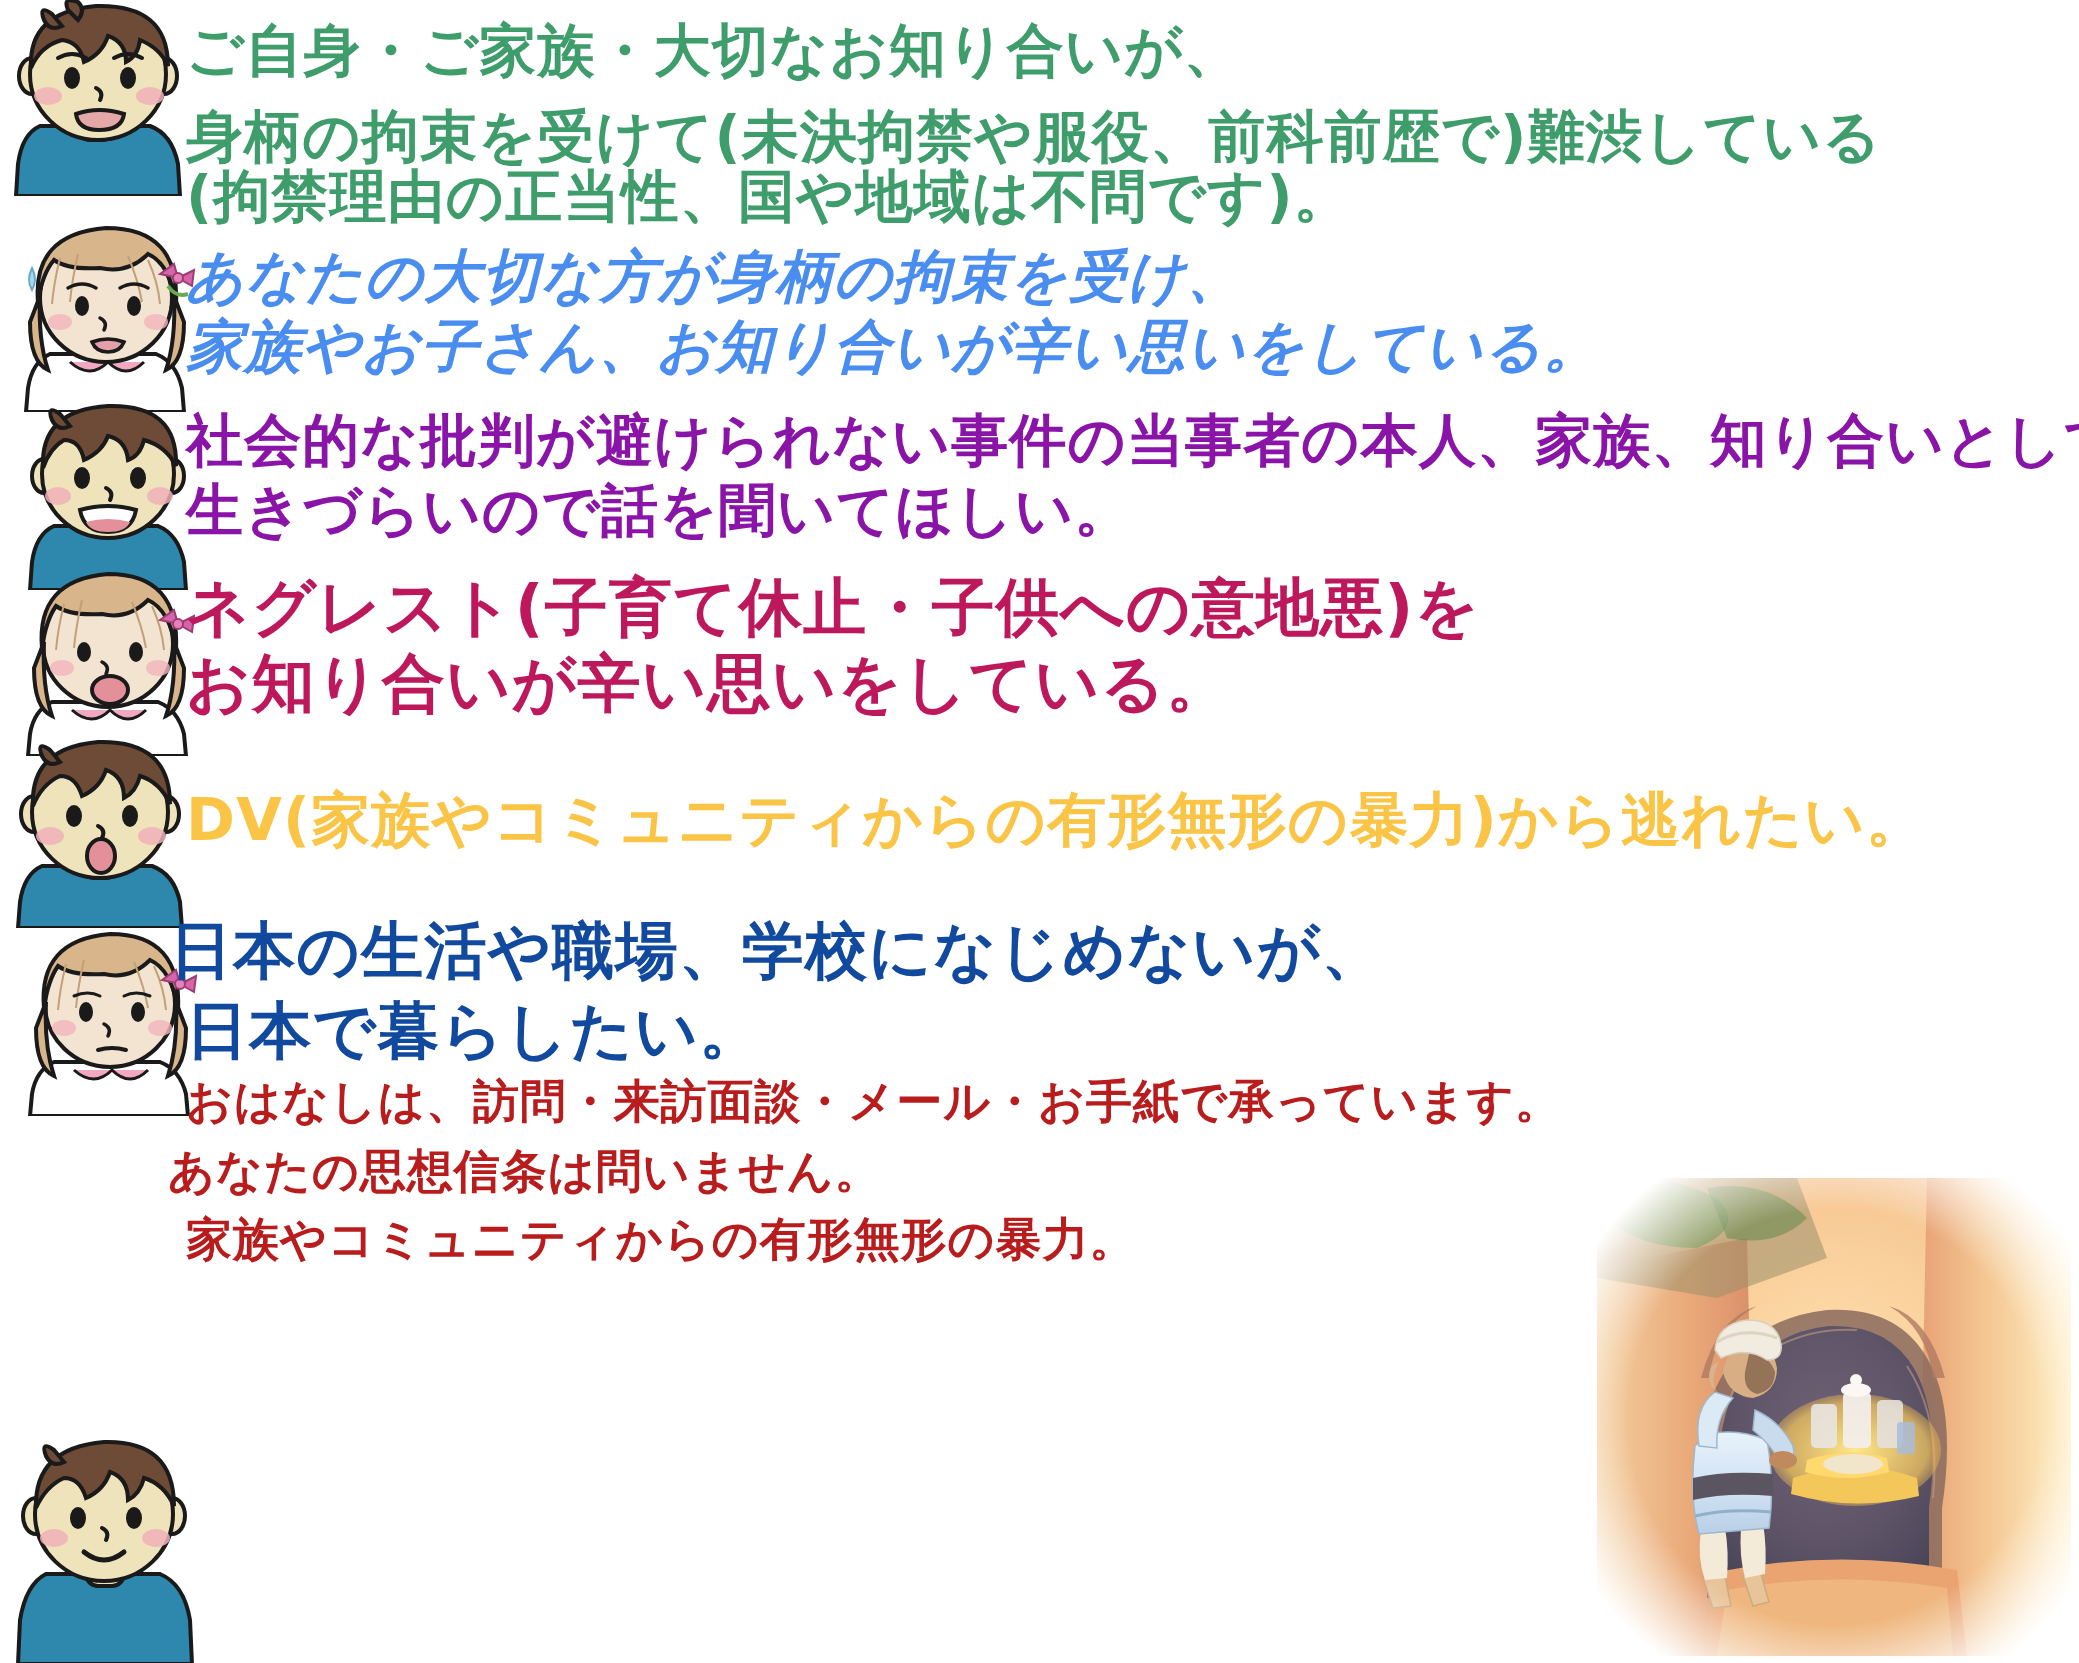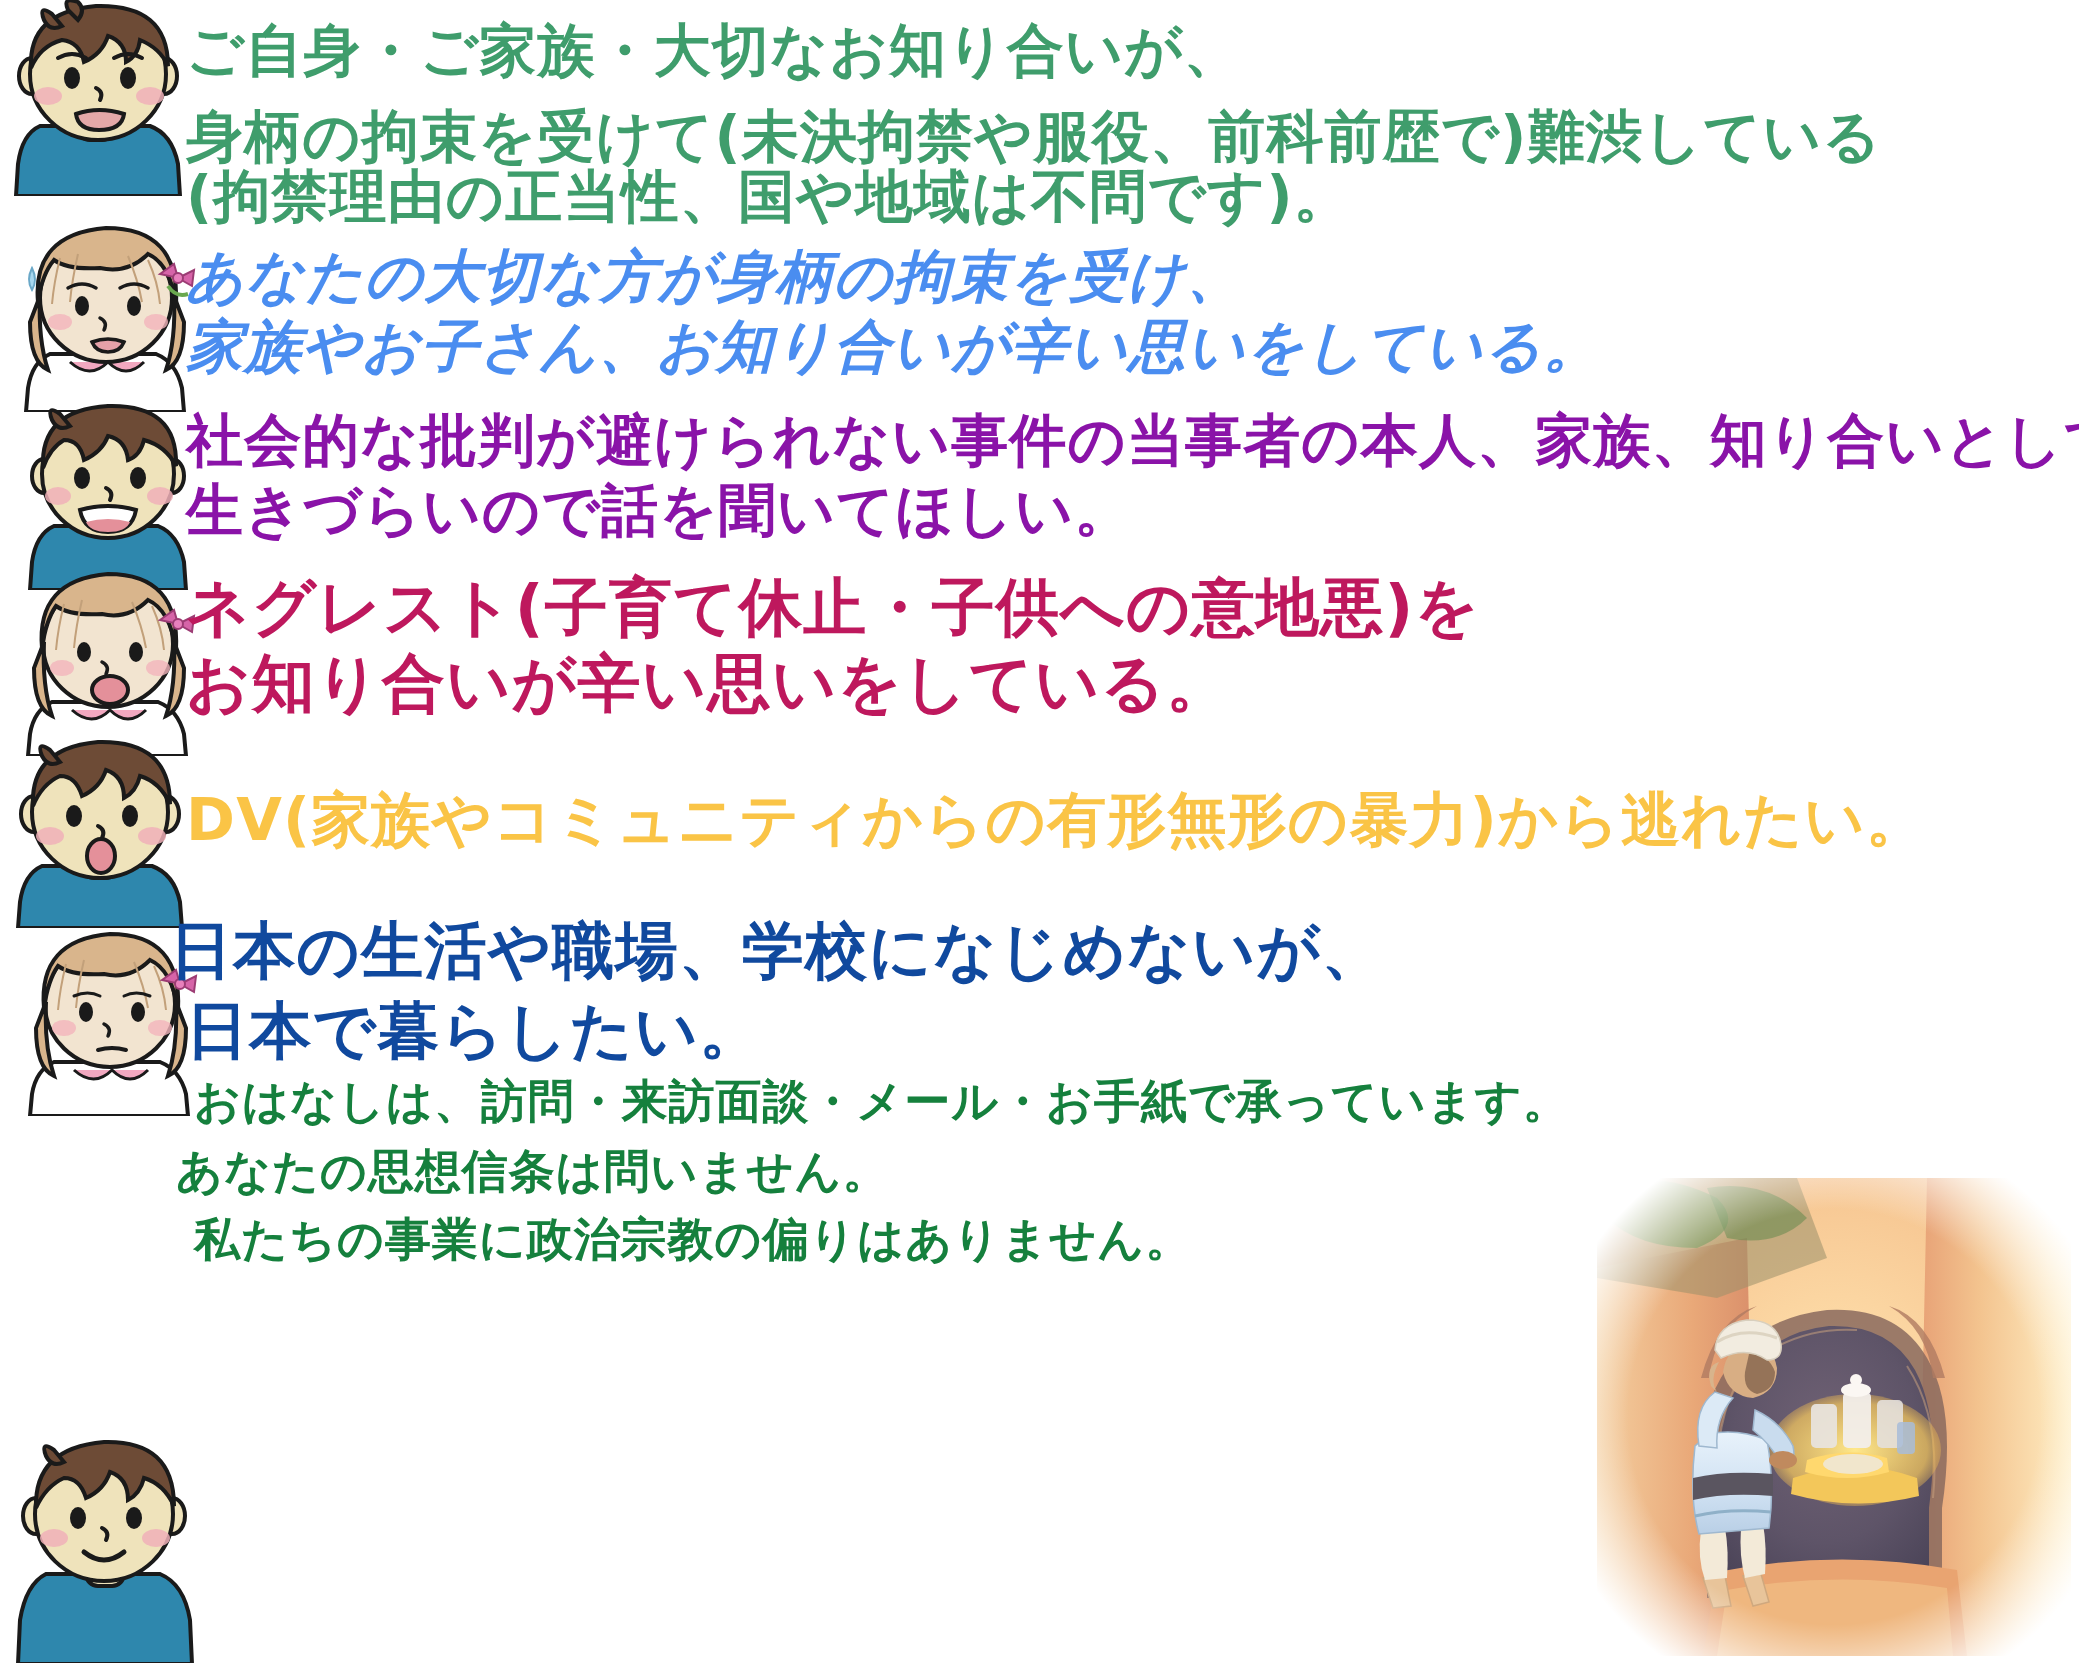--- a/index.html
+++ b/index.html
@@ -37,21 +37,21 @@
     letter-spacing: 0.02em;
     line-height: 1.0;
   }
 
   .c-green      { color: #3f9d6c; }
   .c-blue       { color: #4a8df0; font-style: italic; }
   .c-purple     { color: #8a13a8; }
   .c-pink       { color: #be185d; }
   .c-orange     { color: #fac446; }
   .c-navy       { color: #10499e; }
-  .c-black      { color: #15803d; margin-left: 8px; }
+  .c-black      { color: #b91c1c; }
 
   .sz-1 { font-size: 57px; }
   .sz-2 { font-size: 57px; }
   .sz-3 { font-size: 57px; }
   .sz-4 { font-size: 63px; }
   .sz-5 { font-size: 59px; }
   .sz-6 { font-size: 62px; }
   .sz-7 { font-size: 46px; }
 
   
@@ -249,21 +249,21 @@
   <div class="line sz-4 c-pink" style="left:186px;top:576px;">ネグレスト(子育て休止・子供への意地悪)を</div>
   <div class="line sz-4 c-pink" style="left:186px;top:652px;">お知り合いが辛い思いをしている。</div>
 
   <div class="line sz-5 c-orange" style="left:186px;top:790px;">DV(家族やコミュニティからの有形無形の暴力)から逃れたい。</div>
 
   <div class="line sz-6 c-navy" style="left:170px;top:920px;">日本の生活や職場、学校になじめないが、</div>
   <div class="line sz-6 c-navy" style="left:186px;top:1000px;">日本で暮らしたい。</div>
 
   <div class="line sz-7 c-black" style="left:186px;top:1078px;">おはなしは、訪問・来訪面談・メール・お手紙で承っています。</div>
   <div class="line sz-7 c-black" style="left:168px;top:1148px;">あなたの思想信条は問いません。</div>
-  <div class="line sz-7 c-black" style="left:186px;top:1216px;">私たちの事業に政治宗教の偏りはありません。</div>
+  <div class="line sz-7 c-black" style="left:186px;top:1216px;">家族やコミュニティからの有形無形の暴力。</div>
 
   <div class="picture">
     <svg viewBox="0 0 474 478" preserveAspectRatio="none">
       <defs>
         <radialGradient id="rockG" cx="50%" cy="45%" r="75%">
           <stop offset="0%" stop-color="#ffe2ae"></stop>
           <stop offset="55%" stop-color="#f7c894"></stop>
           <stop offset="100%" stop-color="#e8a277"></stop>
         </radialGradient>
         <linearGradient id="leftRock" x1="0" y1="0" x2="1" y2="0">

